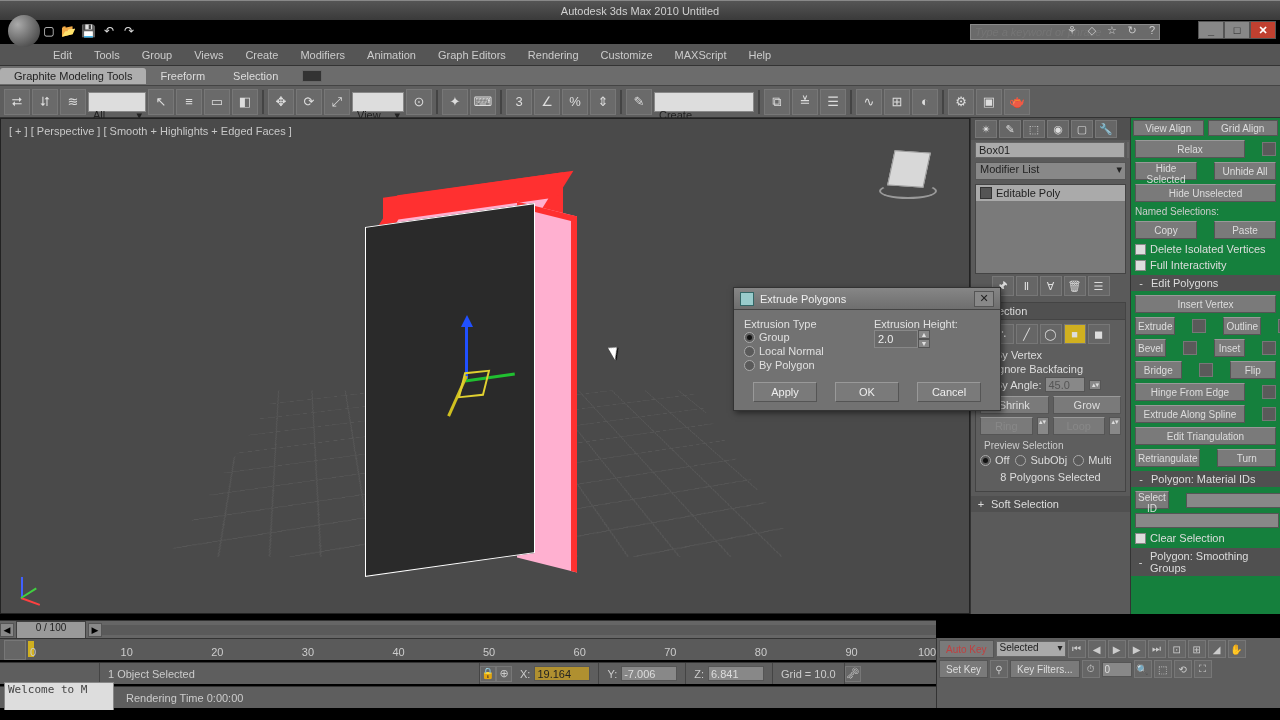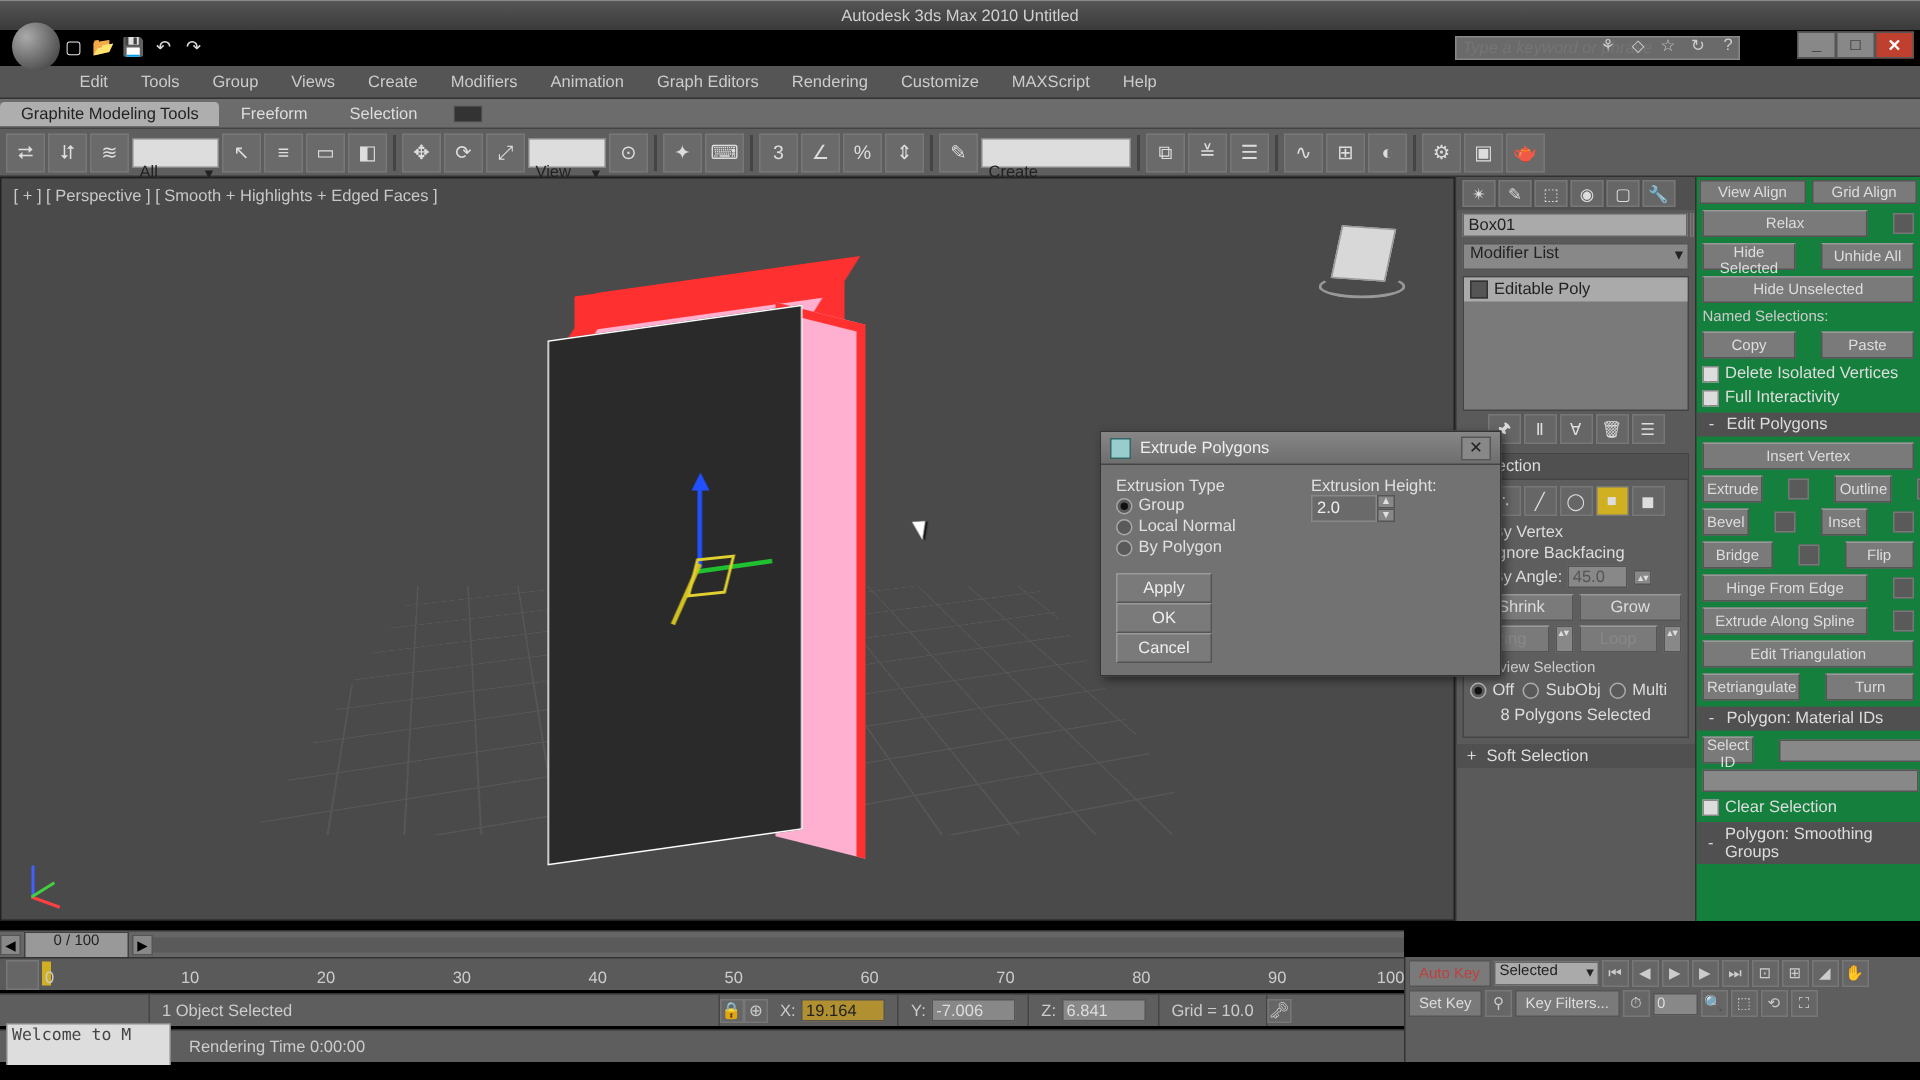--- a/index.html
+++ b/index.html
@@ -71,21 +71,21 @@
 .dlg-body { padding: 8px 10px; color: #e0e0e0; }
 .dlg-row { display:flex; gap:14px; margin-bottom:6px; }
 .dlg-col { flex:1; }
 .radio { display:flex; align-items:center; gap:4px; padding:1px 0; }
 .radio .dot { width:11px; height:11px; border-radius:50%; border:1px solid #aaa; background:#5a5a5a; position:relative; }
 .radio.checked .dot::after { content:""; position:absolute; inset:2px; background:#111; border-radius:50%; }
 .spinner { display:flex; }
 .spinner input { width:44px; height:18px; background:#6a6a6a; border:1px solid #888; color:#eee; padding:0 3px; }
 .spinner .arrows { width:12px; display:flex; flex-direction:column; }
 .spinner .arrows span { flex:1; background:#888; border:1px solid #555; font-size:7px; text-align:center; line-height:7px; }
-.dlg-buttons { display:flex; justify-content:space-around; margin-top:10px;flex-direction:column; }
+.dlg-buttons { display:flex; justify-content:space-around; margin-top:10px; }
 .dlg-buttons button { width:64px; height:20px; background:#7a7a7a; border:1px solid #555; border-top-color:#999; border-left-color:#999; color:#eee; cursor:pointer; }
 
 .cmd-panel { width: 160px; background: #5a5a5a; border-left:1px solid #333; display:flex; flex-direction:column; color:#ddd; }
 .cmd-tabs { height:22px; display:flex; gap:2px; padding:2px 4px; background:#505050; }
 .cmd-tabs span { width:22px; height:18px; background:#666; border:1px solid #777; display:inline-flex; align-items:center; justify-content:center; font-size:11px;}
 .obj-name { margin:2px 4px; display:flex; }
 .obj-name input { flex:1; background:#aaa; border:1px solid #666; color:#222; padding:1px 3px; height:16px;}
 .obj-name .swatch { width:16px; height:16px; background:#ffb0d0; border:1px solid #666; margin-left:2px; }
 .mod-list { margin:2px 4px; }
 .mod-list .combo { background:#888; border:1px solid #555; height:18px; padding:0 4px; color:#222; position:relative; }

